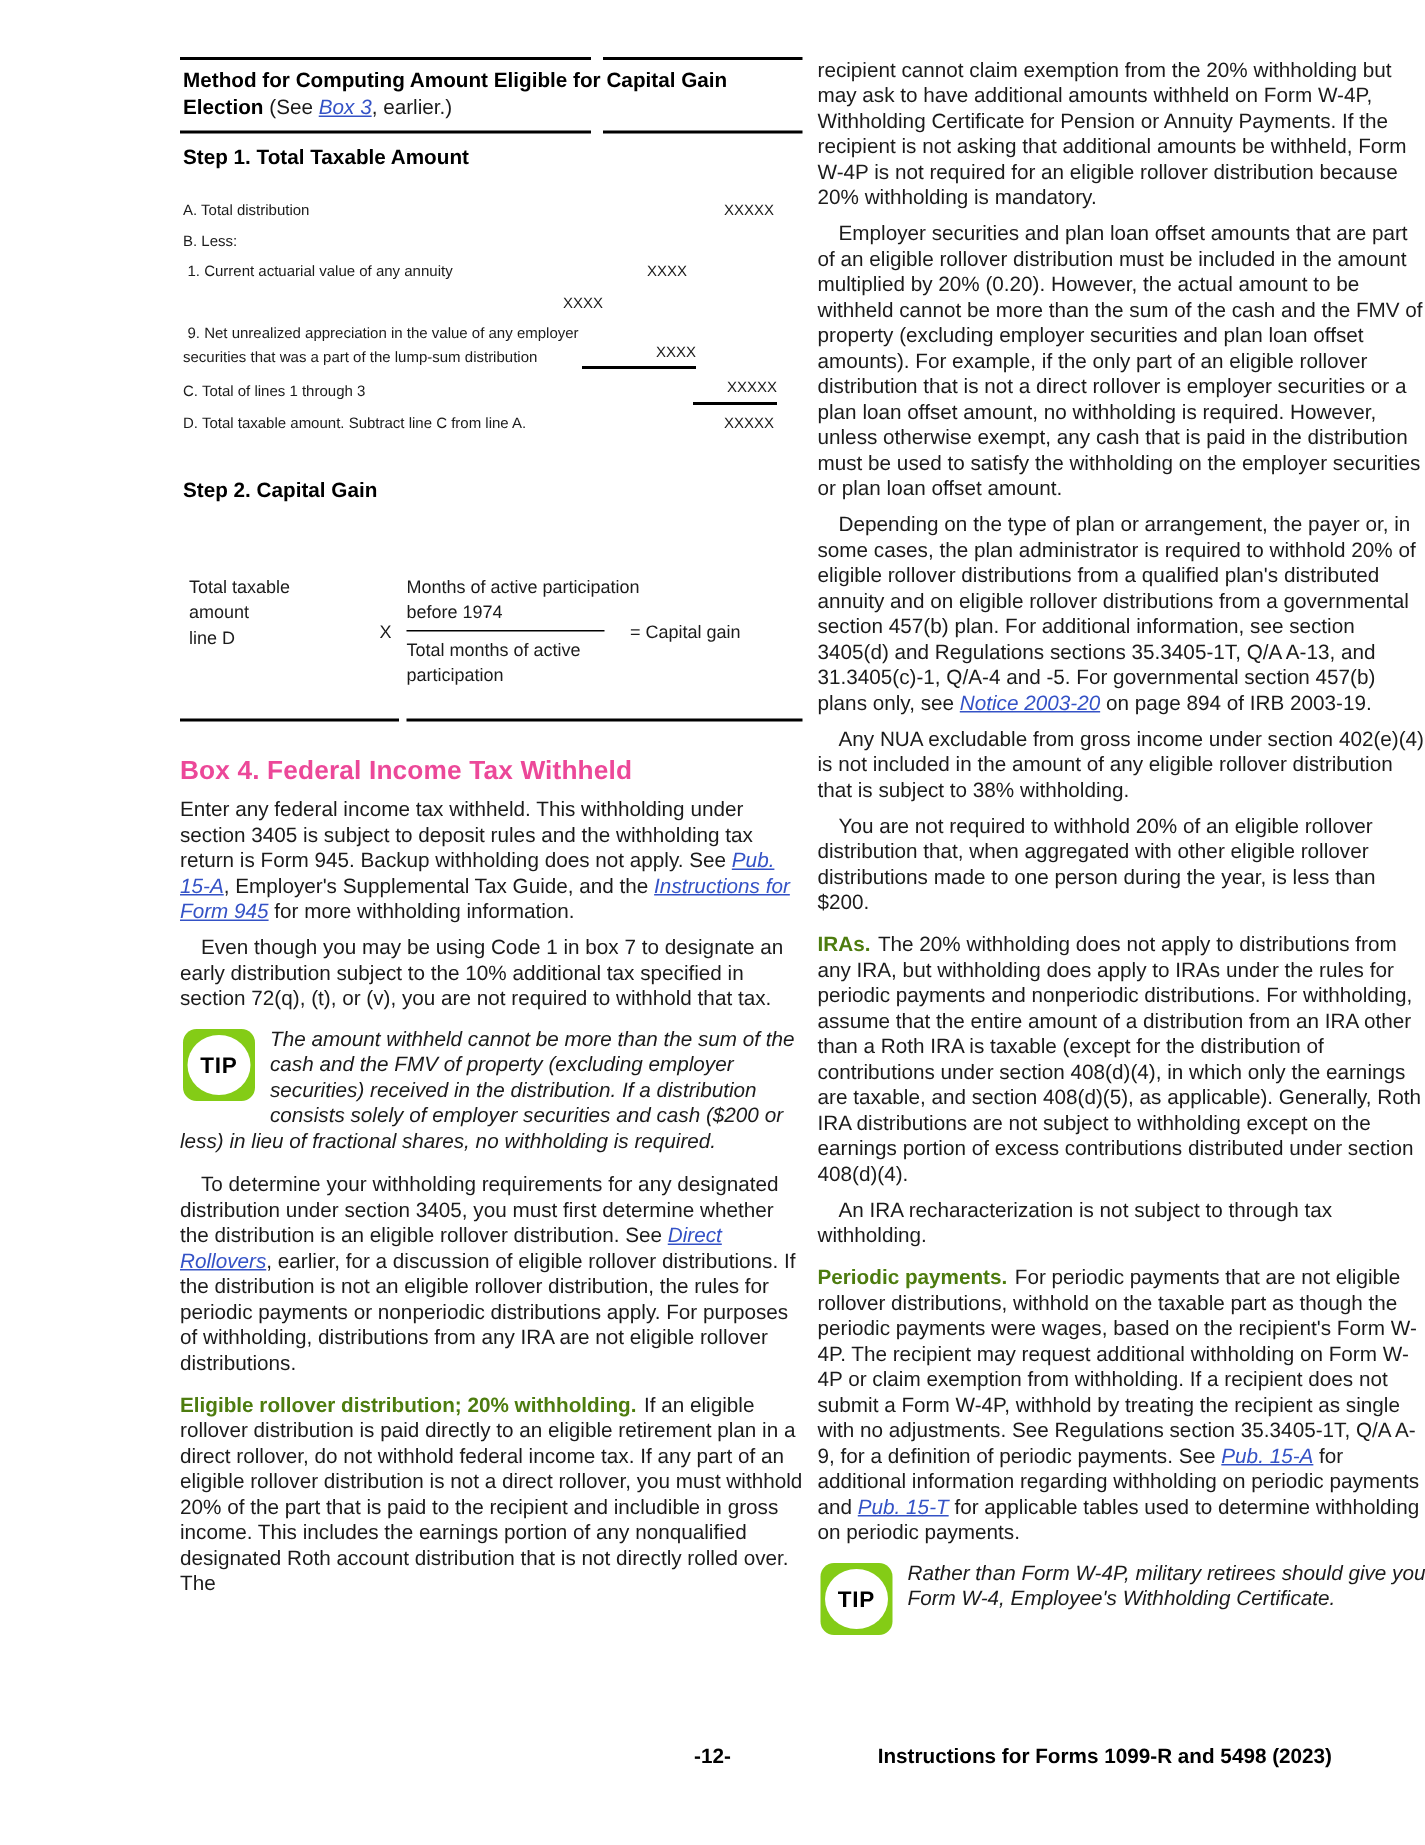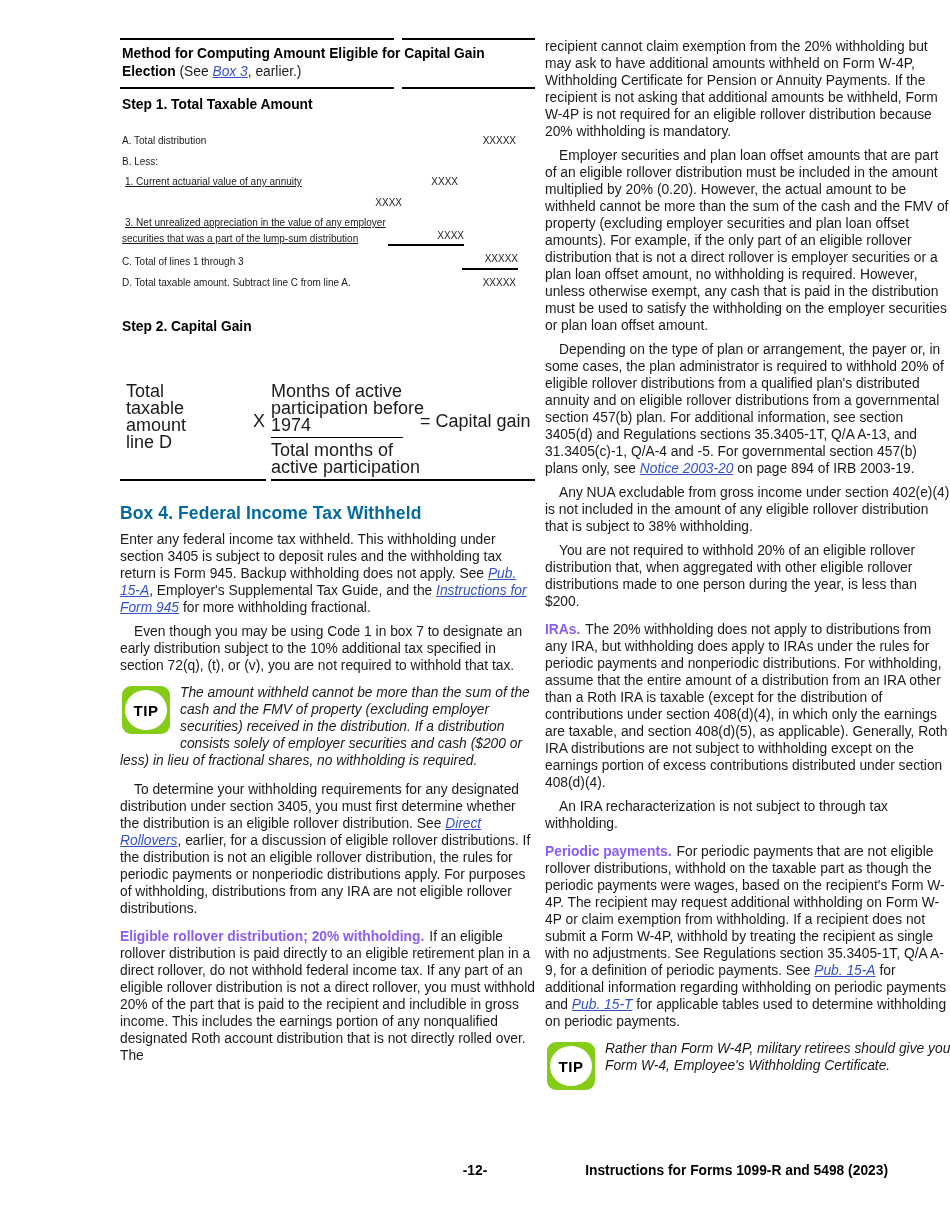--- a/index.html
+++ b/index.html
@@ -12,52 +12,52 @@
     font-family:"Liberation Sans", sans-serif;
     font-size:13.8px; line-height:17px;
   }
   .columns { position:absolute; top:38px; left:79px; display:flex; gap:10px;margin-left:41px; }
   .col-left  { width:415px; }
   .col-right { width:408px; }
 
   p { margin:0 0 7px 0; }
   .indent { text-indent:14px; }
   a.doclink { color:#3452c6; font-style:italic; text-decoration:underline; cursor:pointer; }
-  b.runin { color:#8b5cf6; margin-right:5px; }
+  b.runin { color:#4d7c0f; margin-right:5px; }
   .runin-p { margin-top:11px; }
 
   
   .hrule { display:flex; margin:0; }
   .hrule .seg { border-top:2px solid #000; }
   .hrule-top .seg1 { width:274px; margin-right:8px; }
   .hrule-top .seg2 { width:133px; }
   .hrule-bot .seg1 { width:146px; margin-right:5px; }
   .hrule-bot .seg2 { width:264px; }
 
   .tbl-header { font-size:13.8px; line-height:17.5px; padding:5px 0 7px 2px; }
   .tbl-header b { color:#000; }
   .step-head { font-weight:bold; color:#000; margin:7px 0 0 2px; }
   .cg-table { width:394px; margin:20px 0 0 2px; font-size:10px; line-height:15.5px; }
   .cg-row { display:grid; grid-template-columns:1fr 56px 58px; align-items:end; margin-bottom:5px; }
   .cg-row.start { align-items:start; }
   .cg-label { text-indent:0; }
-  .cg-label.item { text-indent:3px;text-decoration:underline; }
+  .cg-label.item { text-indent:3px; }
   .cg-v { text-align:right; white-space:nowrap; }
   .cg-v.sum { border-bottom:2px solid #000; margin-left:-14px; margin-right:-6px; padding-bottom:1px; }
   .cg-v.subline { border-bottom:2px solid #000; margin-left:4px; margin-right:-2px; padding-bottom:1px; }
 
-  .formula { position:relative; height:84px; margin-top:48px; font-size:18px; line-height:17px; }
+  .formula { position:relative; height:84px; margin-top:48px; font-size:12px; line-height:17px; }
   .f-left { position:absolute; left:6px; top:0; width:100px; }
   .f-x { position:absolute; left:133px; top:30px; }
   .f-frac { position:absolute; left:151px; top:0; width:160px; }
   .f-bar { width:132px; border-top:1.5px solid #000; margin:3px 0 4px 0; }
   .f-eq { position:absolute; left:300px; top:30px; }
   .after-formula { margin-top:12px; }
 
-  h2.box-head { font-size:17.5px; line-height:20px; color:#0369a1; margin:22px 0 8px 0; letter-spacing:0.1px; }
+  h2.box-head { font-size:17.5px; line-height:20px; color:#ec4899; margin:22px 0 8px 0; letter-spacing:0.1px; }
 
   
   .tipblock { margin:10px 0 12px 0; font-style:italic; }
   .tipblock::after { content:""; display:block; clear:both; }
   .tip-icon {
     float:left; width:48px; height:48px; background:#84cc16; border-radius:9px;
     margin:2px 10px 2px 2px; position:relative; overflow:hidden;
   }
   .tip-circle {
     position:absolute; left:3px; top:4px; width:42px; height:40px;
@@ -109,21 +109,21 @@
         <div class="cg-row">
           <div class="cg-label item">1. Current actuarial value of any annuity</div>
           <div class="cg-v">XXXX</div>
           <div class="cg-v"></div>
         </div>
         <div class="cg-row">
           <div class="cg-v">XXXX</div>
           <div class="cg-v"></div>
         </div>
         <div class="cg-row">
-          <div class="cg-label item">3. Net unrealized appreciation in the value of any employer securities that was a part of the lump-sum distribution</div>
+          <div class="cg-label item">9. Net unrealized appreciation in the value of any employer securities that was a part of the lump-sum distribution</div>
           <div class="cg-v sum">XXXX</div>
           <div class="cg-v"></div>
         </div>
         <div class="cg-row">
           <div class="cg-label">C. Total of lines 1 through 3</div>
           <div class="cg-v"></div>
           <div class="cg-v subline">XXXXX</div>
         </div>
         <div class="cg-row start">
           <div class="cg-label">D. Total taxable amount. Subtract line C from line A.</div>
@@ -148,21 +148,21 @@
         <div class="f-eq">= Capital gain</div>
       </div>
 
       <div class="hrule hrule-bot after-formula">
         <div class="seg seg1"></div>
         <div class="seg seg2"></div>
       </div>
 
       <h2 class="box-head">Box 4. Federal Income Tax Withheld</h2>
 
-      <p><span>Enter any federal income tax withheld. This withholding under section 3405 is subject to deposit rules and the withholding tax return is Form 945. Backup withholding does not apply. See </span><a class="doclink">Pub. 15-A</a><span>, Employer's Supplemental Tax Guide, and the </span><a class="doclink">Instructions for Form 945</a><span> for more withholding fractional.</span></p>
+      <p><span>Enter any federal income tax withheld. This withholding under section 3405 is subject to deposit rules and the withholding tax return is Form 945. Backup withholding does not apply. See </span><a class="doclink">Pub. 15-A</a><span>, Employer's Supplemental Tax Guide, and the </span><a class="doclink">Instructions for Form 945</a><span> for more withholding information.</span></p>
 
       <p class="indent">Even though you may be using Code 1 in box 7 to designate an early distribution subject to the 10% additional tax specified in section 72(q), (t), or (v), you are not required to withhold that tax.</p>
 
       <div class="tipblock">
         <div class="tip-icon">
           <div class="tip-circle">TIP</div>
         </div>
         <span>The amount withheld cannot be more than the sum of the cash and the FMV of property (excluding employer securities) received in the distribution. If a distribution consists solely of employer securities and cash ($200 or less) in lieu of fractional shares, no withholding is required.</span>
       </div>
 

